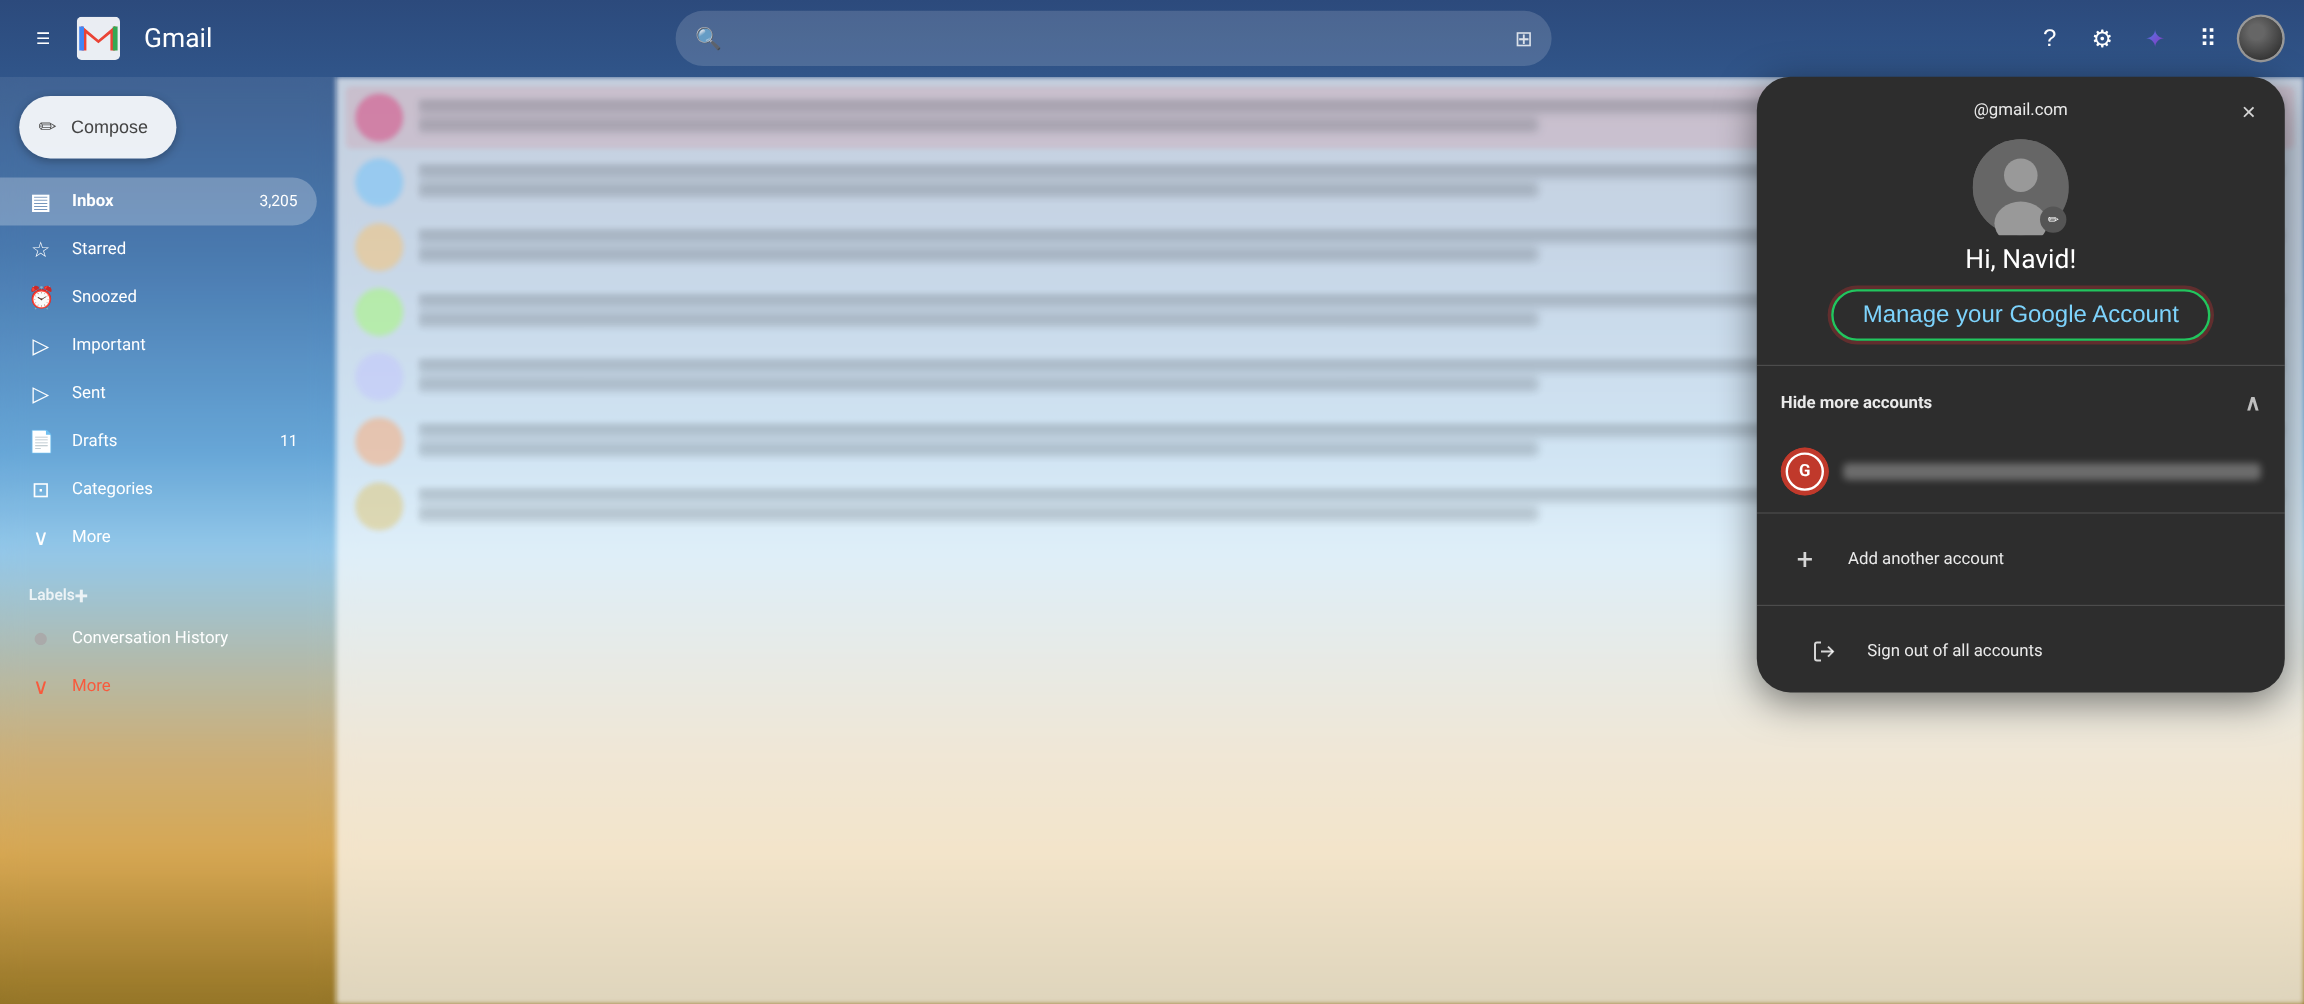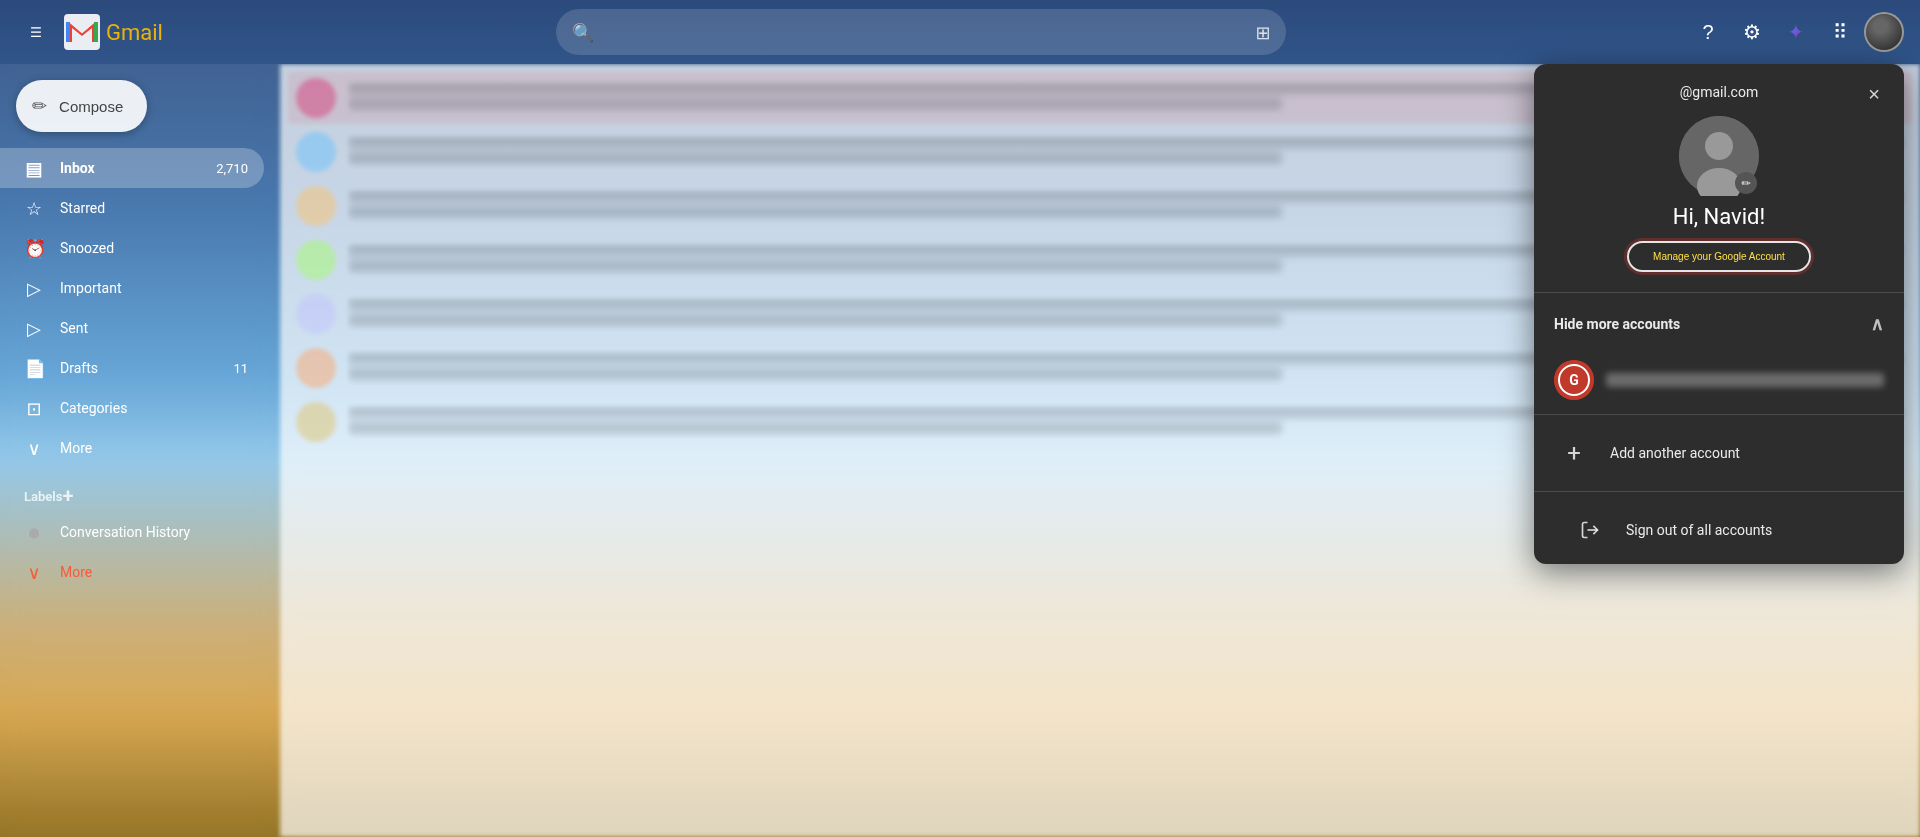--- a/index.html
+++ b/index.html
@@ -60,23 +60,23 @@
       margin-right: 8px;
     }
 
     .gmail-m {
       width: 36px;
       height: 36px;
     }
 
     .gmail-text {
       font-size: 22px;
-      color: #eab308;
+      color: #ffffff;
       font-weight: 400;
-      margin-left: 2px;
+      margin-left: 16px;
     }
 
     .search-bar {
       flex: 1;
       max-width: 730px;
       height: 46px;
       background: rgba(255,255,255,0.15);
       border-radius: 24px;
       display: flex;
       align-items: center;
@@ -243,23 +243,23 @@
       overflow: hidden;
       filter: blur(2px);
       opacity: 0.85;
     }
 
     
     .account-panel {
       position: absolute;
       top: 64px;
       right: 16px;
-      width: 370px;
+      width: 440px;
       background: #2d2d2d;
-      border-radius: 12px;
+      border-radius: 28px;
       box-shadow: 0 8px 32px rgba(0,0,0,0.5);
       z-index: 100;
       overflow: hidden;
     }
 
     .panel-header {
       display: flex;
       align-items: center;
       justify-content: center;
       padding: 20px 20px 0;
@@ -322,26 +322,26 @@
     }
 
     .panel-greeting {
       font-size: 22px;
       font-weight: 400;
       color: #fff;
       margin-bottom: 12px;
     }
 
     .manage-account-btn {
-      border: 2px solid #e5e5e5;
+      border: 2px solid #22c55e;
       background: transparent;
-      color: #fde047;
+      color: #7dd3fc;
       border-radius: 24px;
       padding: 8px 24px;
-      font-size: 10px;
+      font-size: 20px;
       cursor: pointer;
       box-shadow: 0 0 0 3px rgba(220,50,50,0.3);
     }
 
     .panel-divider {
       height: 1px;
       background: rgba(255,255,255,0.15);
       margin: 4px 0;
     }
 
@@ -538,21 +538,21 @@
 
     <div class="sidebar">
       <button class="compose-btn">
         <span class="compose-icon">✏</span>
         <span>Compose</span>
       </button>
 
       <div class="nav-item active">
         <span class="nav-item-icon">▤</span>
         <span class="nav-item-label">Inbox</span>
-        <span class="nav-item-badge">2,710</span>
+        <span class="nav-item-badge">3,205</span>
       </div>
 
       <div class="nav-item">
         <span class="nav-item-icon">☆</span>
         <span class="nav-item-label">Starred</span>
       </div>
 
       <div class="nav-item">
         <span class="nav-item-icon">⏰</span>
         <span class="nav-item-label">Snoozed</span>

